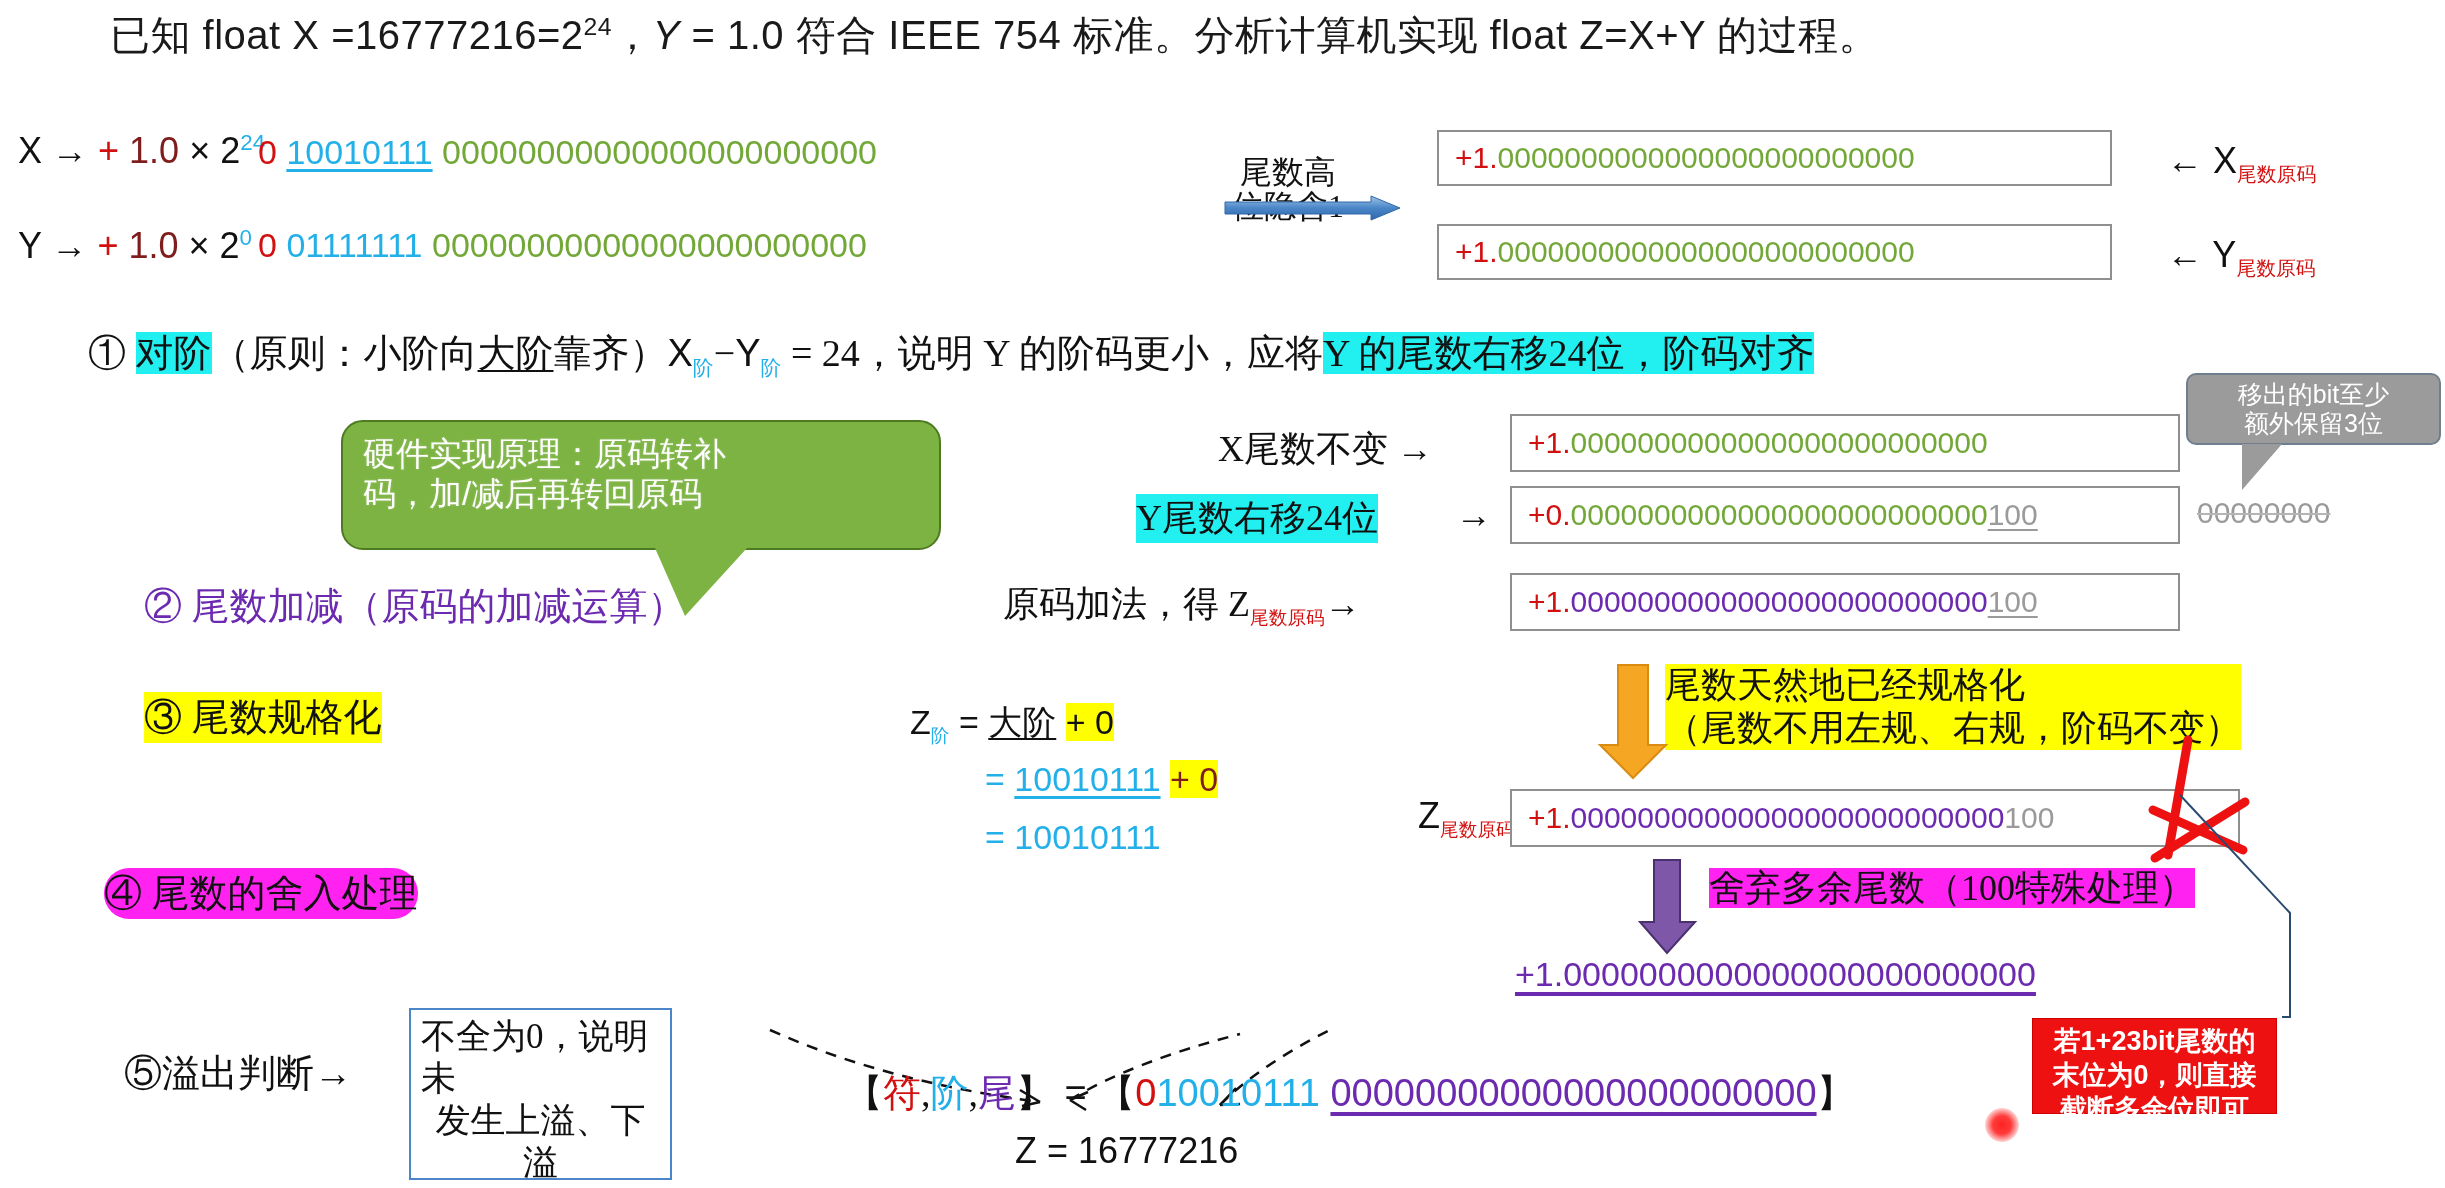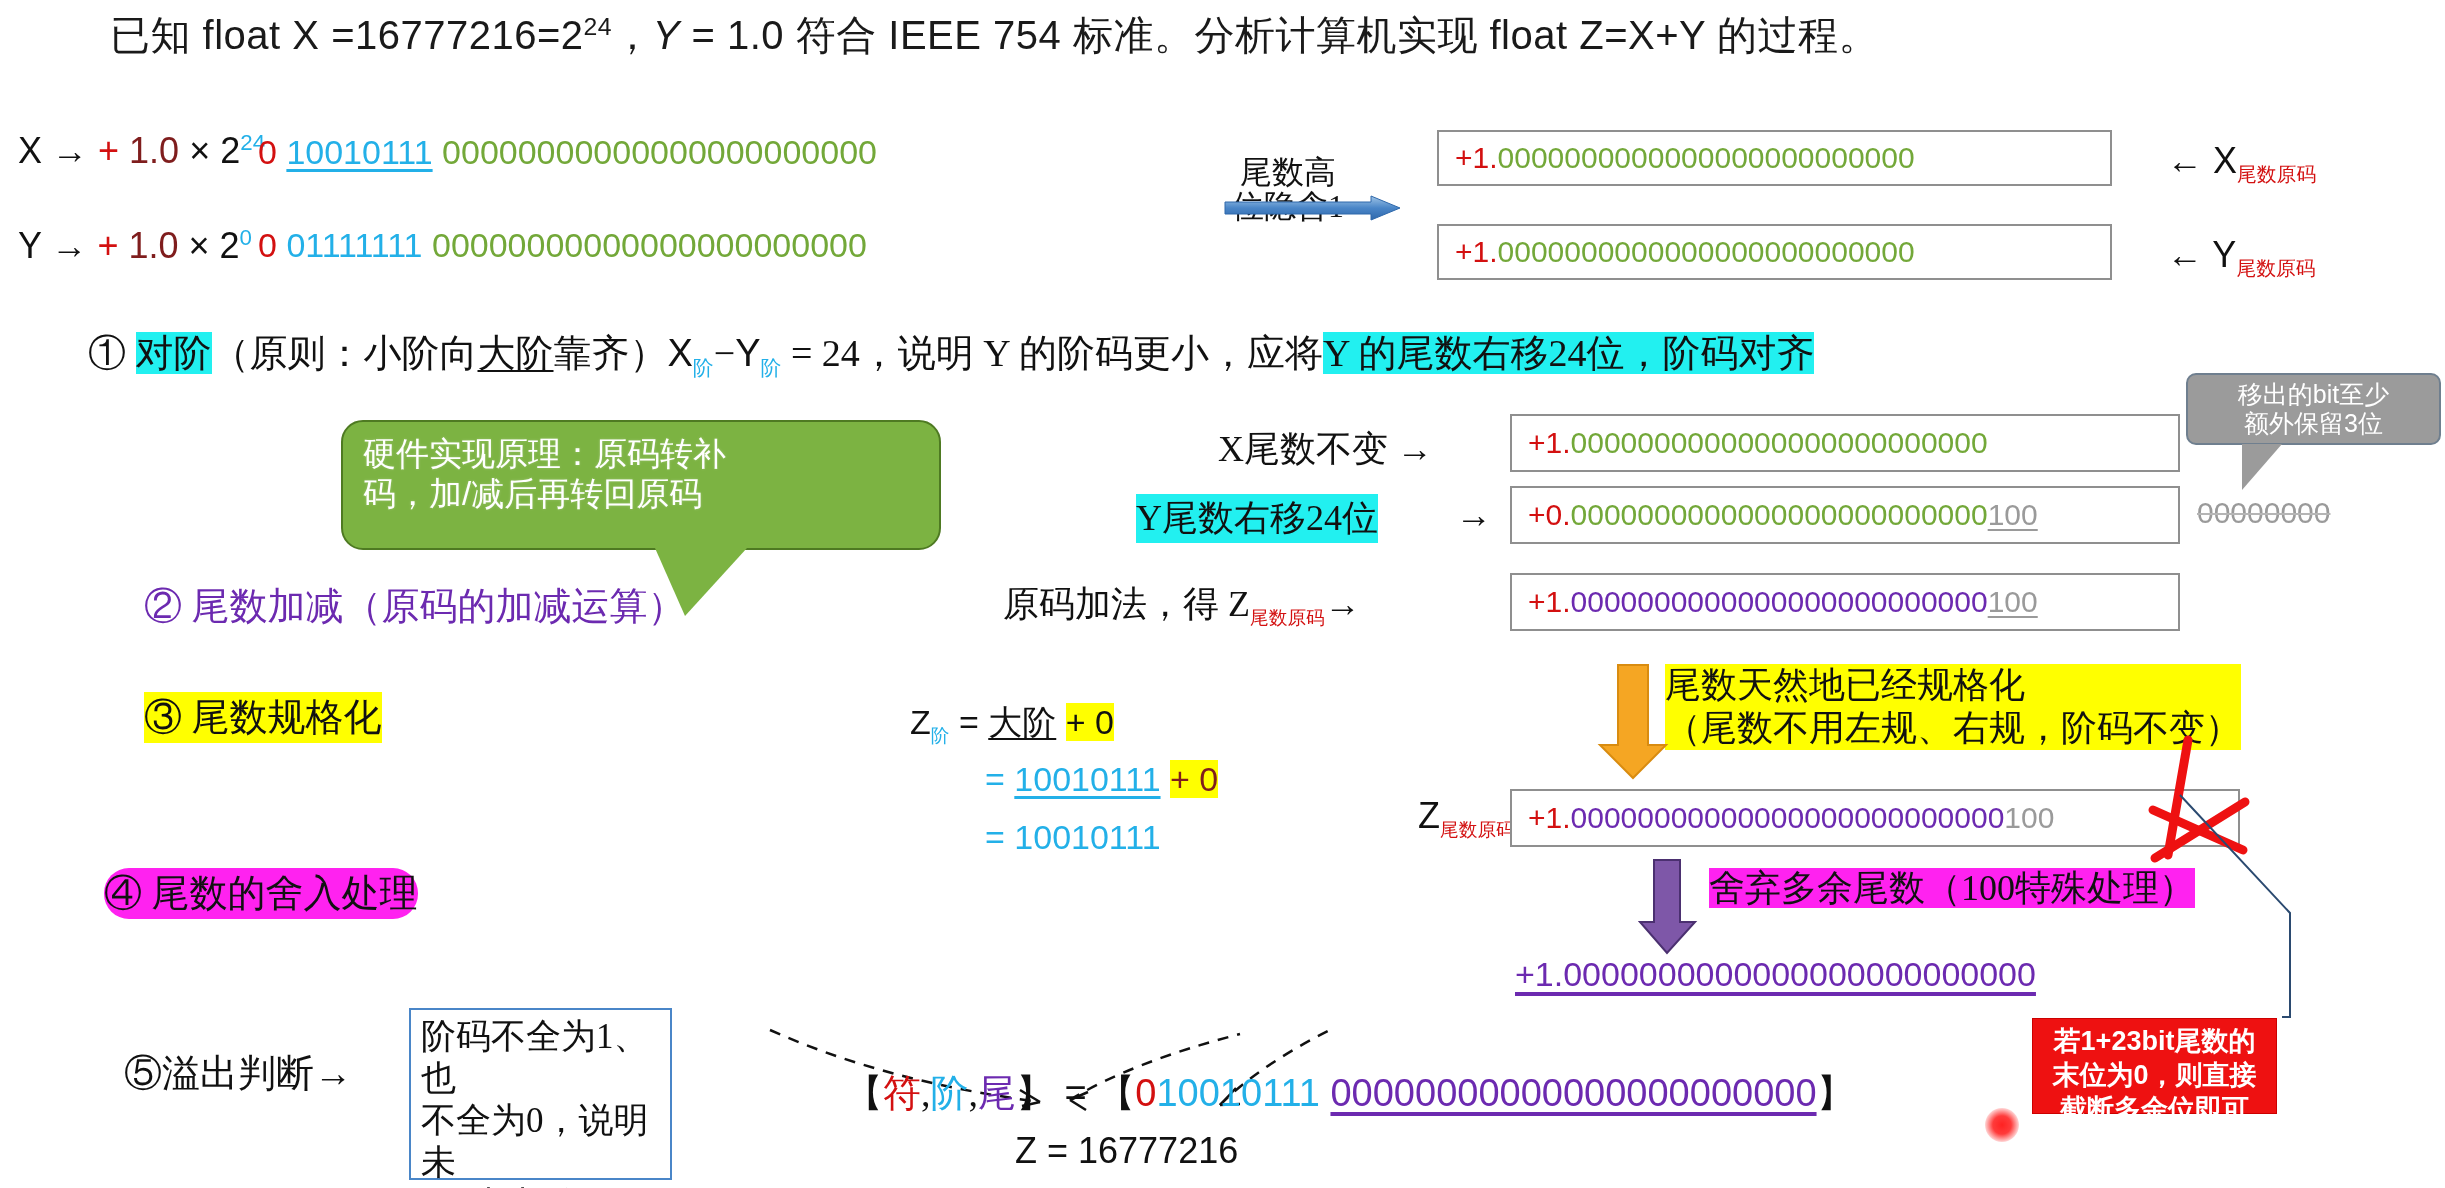--- a/index.html
+++ b/index.html
@@ -245,21 +245,20 @@
 </div>
 
 <div class="abs" style="left:1515px;top:955px;font-size:34px;">
   <span class="purple ul-purple">+1.0000000000000000000000000</span>
 </div>
 
 <div class="abs serif" style="left:124px;top:1000px;font-size:38px;margin-top:48px;">
   <span>⑤</span><span>溢出判断</span><span>→</span>
 </div>
 <div class="bluebox serif" style="left:409px;top:1008px;width:263px;height:172px;">
-  <div>阶码不全为1、也</div>
   <div>不全为0，说明未</div>
   <div style="text-align:center;">发生上溢、下溢</div>
 </div>
 
 <div class="abs" style="left:770px;top:1030px;">
   <svg width="740" height="110" viewBox="0 0 740 110">
     <path d="M0 0 C 90 40, 180 60, 270 72" stroke="#111" stroke-width="2.5" fill="none" stroke-dasharray="11 9"></path>
     <path d="M270 72 L250 60 M270 72 L252 76" stroke="#111" stroke-width="2.5" fill="none"></path>
     <path d="M450 75 C 480 45, 520 20, 560 0" stroke="#111" stroke-width="2.5" fill="none" stroke-dasharray="11 9"></path>
     <path d="M450 75 L466 58 M450 75 L470 74" stroke="#111" stroke-width="2.5" fill="none"></path>

